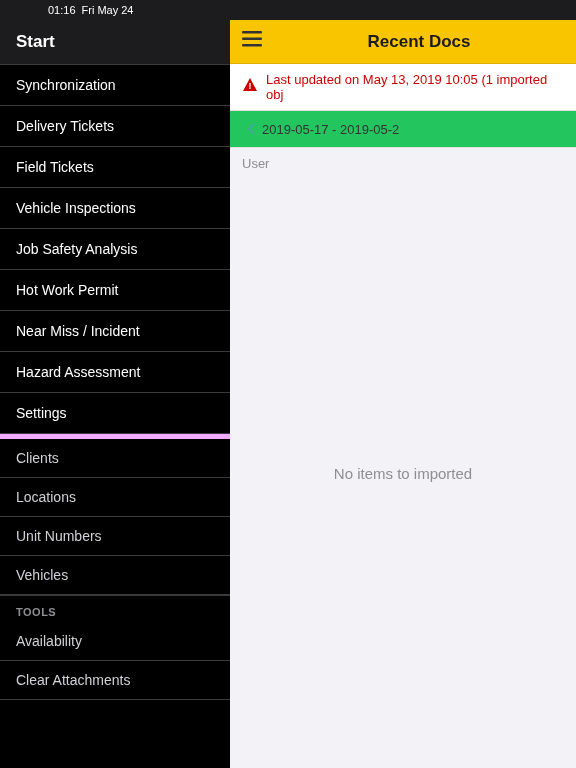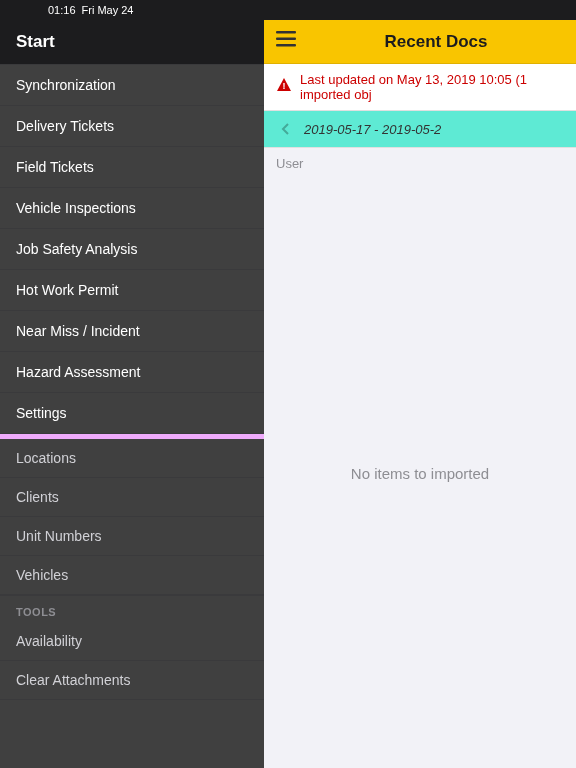--- a/index.html
+++ b/index.html
@@ -30,23 +30,23 @@
 
     
     .app-container {
       display: flex;
       width: 576px;
       height: 748px;
     }
 
     
     .sidebar {
-      width: 264px;
+      width: 230px;
       height: 100%;
-      background: #404040;
+      background: #000000;
       overflow-y: auto;
       flex-shrink: 0;
       display: flex;
       flex-direction: column;
     }
 
     .sidebar-header {
       background: #1c1c1e;
       color: #fff;
       font-size: 17px;
@@ -139,27 +139,25 @@
       color: #cc0000;
     }
 
     .alert-text {
       font-size: 13px;
       color: #cc0000;
       font-weight: 400;
     }
 
     .date-row {
-      background: #5eead4;
+      background: #22c55e;
       border-bottom: 1px solid #e0e0e0;
       display: flex;
       align-items: center;
       padding: 8px 12px;
-      gap: 8px;
-      font-style: italic;
     }
 
     .date-arrow {
       width: 20px;
       height: 20px;
       display: flex;
       align-items: center;
       justify-content: center;
     }
 
@@ -246,24 +244,24 @@
       <div class="sidebar-item">
         <span>Hazard Assessment</span>
       </div>
       <div class="sidebar-item">
         <span>Settings</span>
       </div>
     </div>
 
     <div class="sidebar-section-secondary">
       <div class="sidebar-item-secondary">
+        <span>Clients</span>
+      </div>
+      <div class="sidebar-item-secondary">
         <span>Locations</span>
-      </div>
-      <div class="sidebar-item-secondary">
-        <span>Clients</span>
       </div>
       <div class="sidebar-item-secondary">
         <span>Unit Numbers</span>
       </div>
       <div class="sidebar-item-secondary">
         <span>Vehicles</span>
       </div>
     </div>
 
     <div>

